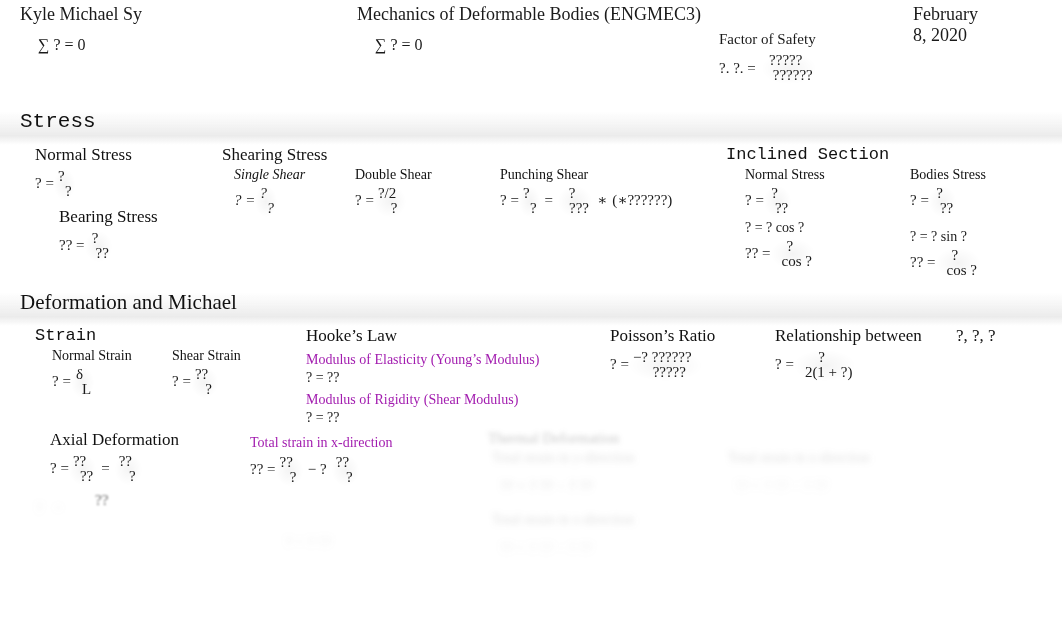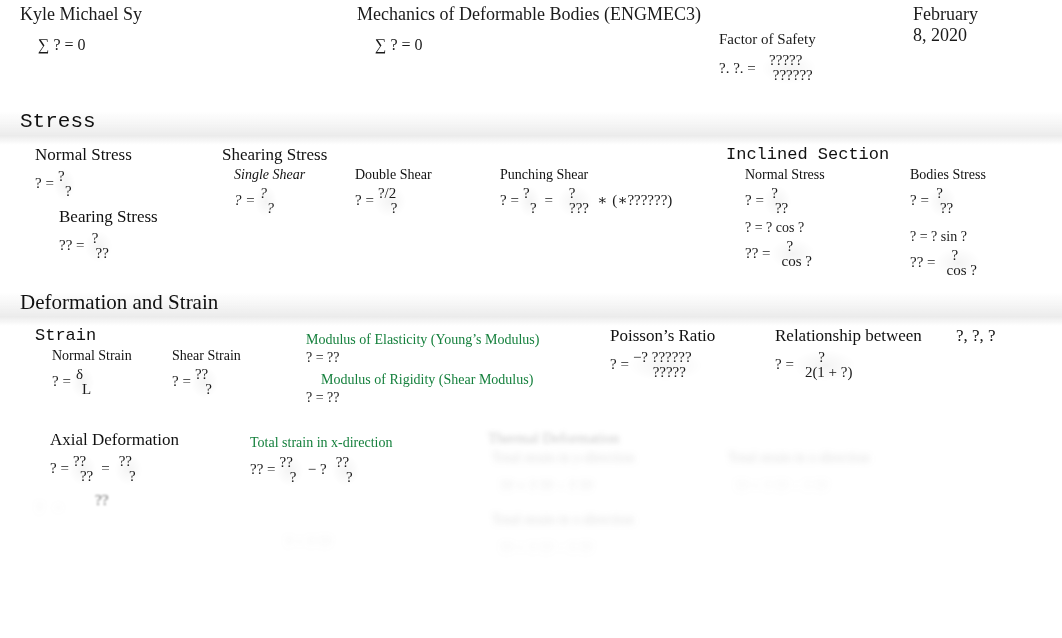--- a/index.html
+++ b/index.html
@@ -72,21 +72,21 @@
     left: 20px;
     font-size: 21px;
     color: #111;
   }
 
   
   .block { position: absolute; }
   .grp-title   { font-size: 17px; color: #111; white-space: nowrap; }
   .sub-title   { font-size: 14px; color: #111; white-space: nowrap; }
   .plain-line  { font-size: 14px; color: #1a1a1a; white-space: nowrap; }
-  .small-line  { font-size: 14px; color: #15803d; white-space: nowrap; }
+  .small-line  { font-size: 14px; color: #a21caf; white-space: nowrap; }
 
   
   .eq {
     display: flex;
     align-items: center;
     font-size: 15px;
     white-space: nowrap;
     line-height: 1.05;
   }
   .eq > * { flex: none; }
@@ -250,21 +250,21 @@
     <div class="eq" style="margin-top:3px;">
       <span>?? =</span>
       <span class="frac skew">
         <span class="num">?</span>
         <span class="den">cos ?</span>
       </span>
     </div>
   </div>
 
   <div class="section-band" style="top:292px;"></div>
-  <div class="section-title" style="top:290px;">Deformation and Strain</div>
+  <div class="section-title" style="top:290px;">Deformation and Michael</div>
 
   <div class="block" style="left:35px; top:326px;font-family:Liberation Mono, monospace;">
     <div class="grp-title">Strain</div>
   </div>
 
   <div class="block" style="left:52px; top:348px;">
     <div class="sub-title">Normal Strain</div>
     <div class="eq" style="margin-top:3px;">
       <span>? =</span>
       <span class="frac skew">
@@ -279,23 +279,24 @@
     <div class="eq" style="margin-top:3px;">
       <span>? =</span>
       <span class="frac skew">
         <span class="num">??</span>
         <span class="den">?</span>
       </span>
     </div>
   </div>
 
   <div class="block" style="left:306px; top:326px;">
+    <div class="grp-title">Hooke’s Law</div>
     <div class="small-line" style="margin-top:6px;">Modulus of Elasticity (Young’s Modulus)</div>
     <div class="plain-line" style="margin-top:2px;">? = ??</div>
-    <div class="small-line" style="margin-top:6px;margin-left:15px;">Modulus of Rigidity (Shear Modulus)</div>
+    <div class="small-line" style="margin-top:6px;">Modulus of Rigidity (Shear Modulus)</div>
     <div class="plain-line" style="margin-top:2px;">? = ??</div>
   </div>
 
   <div class="block" style="left:610px; top:326px;">
     <div class="grp-title">Poisson’s Ratio</div>
     <div class="eq" style="margin-top:4px;">
       <span>? =</span>
       <span class="frac skew">
         <span class="num">−? ??????</span>
         <span class="den">?????</span>

